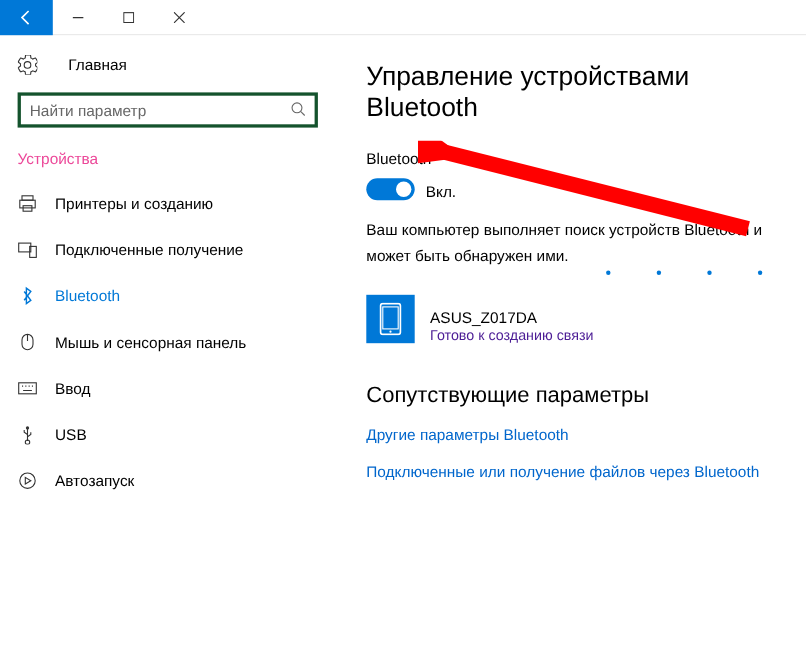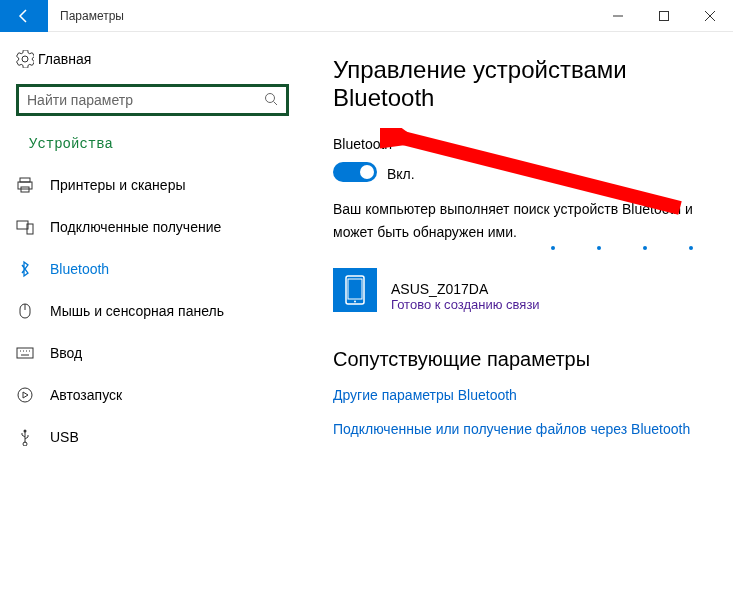--- a/index.html
+++ b/index.html
@@ -7,23 +7,23 @@
     
     .titlebar { height: 32px; display: flex; align-items: center; background: #fff; border-bottom: 1px solid #e8e8e8; }
     .back-btn { width: 48px; height: 32px; background: #0078d7; display: flex; align-items: center; justify-content: center; color: #fff; }
     .title { padding-left: 12px; font-size: 12px; color: #333; flex: 1; }
     .win-controls { display: flex; }
     .win-btn { width: 46px; height: 32px; display: flex; align-items: center; justify-content: center; color: #333; font-size: 11px; }
     
     .content { display: flex; height: calc(100% - 32px); }
     
     .sidebar { width: 305px; padding: 18px 0 0 0; }
-    .home-row { display: flex; align-items: center; padding: 0 16px 16px 16px; gap: 4px; font-size: 14px; }
+    .home-row { display: flex; align-items: center; padding: 0 16px 16px 16px; gap: 28px; font-size: 14px; }
     .search-box { margin: 0 16px 20px 16px; border: 3px solid #14532d; height: 32px; display: flex; align-items: center; padding: 0 8px; justify-content: space-between; color: #666; font-size: 14px; }
-    .section-label { padding: 0 16px 12px 29px; font-size: 14px; color: #15803d; font-family: Liberation Mono, monospace; }
+    .section-label { padding: 0 16px 12px 16px; font-size: 14px; color: #ec4899; }
     .nav-item { display: flex; align-items: center; padding: 12px 16px; gap: 16px; font-size: 14px; color: #000; cursor: pointer; }
     .nav-item.active { color: #0078d7; }
     .nav-icon { width: 18px; height: 18px; display: flex; align-items: center; justify-content: center; }
     
     .main { flex: 1; padding: 24px 32px 0 28px; }
     .page-title { font-size: 24px; font-weight: 300; margin-bottom: 24px; color: #000; }
     .bt-label { font-size: 14px; margin-bottom: 10px; }
     .toggle-row { display: flex; align-items: flex-end; gap: 10px; margin-bottom: 18px; }
     .toggle { width: 44px; height: 20px; background: #0078d7; border-radius: 10px; position: relative; }
     .toggle-knob { position: absolute; right: 3px; top: 3px; width: 14px; height: 14px; background: #fff; border-radius: 50%; }
@@ -45,21 +45,20 @@
   </style>
 </head>
 <body>
 
 <div class="titlebar">
   <div class="back-btn">
     <svg width="16" height="16" viewBox="0 0 16 16">
         <path d="M10 2 L4 8 L10 14" stroke="#fff" stroke-width="1.5" fill="none"></path>
       </svg>
   </div>
-  <div class="title">Параметры</div>
   <div class="win-controls">
     <div class="win-btn">
         <svg width="10" height="10">
           <line x1="0" y1="5" x2="10" y2="5" stroke="#333"></line>
         </svg>
       </div>
     <div class="win-btn">
         <svg width="10" height="10">
           <rect x="0.5" y="0.5" width="9" height="9" stroke="#333" fill="none"></rect>
         </svg>
@@ -93,21 +92,21 @@
     <div class="section-label">Устройства</div>
 
     <div class="nav-item">
       <span class="nav-icon">
           <svg width="18" height="18" viewBox="0 0 18 18">
             <rect x="4" y="2" width="10" height="4" fill="none" stroke="#333"></rect>
             <rect x="2" y="6" width="14" height="7" fill="none" stroke="#333"></rect>
             <rect x="5" y="11" width="8" height="5" fill="none" stroke="#333"></rect>
           </svg>
         </span>
-      <span>Принтеры и сканеры</span>
+      <span>Принтеры и созданию</span>
     </div>
     <div class="nav-item">
       <span class="nav-icon">
           <svg width="18" height="18" viewBox="0 0 18 18">
             <rect x="1" y="3" width="11" height="8" fill="none" stroke="#333"></rect>
             <rect x="11" y="6" width="6" height="10" fill="none" stroke="#333"></rect>
           </svg>
         </span>
       <span>Подключенные получение</span>
     </div>
@@ -136,37 +135,37 @@
             <line x1="7" y1="5" x2="8" y2="5" stroke="#333"></line>
             <line x1="10" y1="5" x2="11" y2="5" stroke="#333"></line>
             <line x1="13" y1="5" x2="14" y2="5" stroke="#333"></line>
             <line x1="5" y1="9" x2="13" y2="9" stroke="#333"></line>
           </svg>
         </span>
       <span>Ввод</span>
     </div>
     <div class="nav-item">
       <span class="nav-icon">
-          <svg width="18" height="18" viewBox="0 0 18 18">
-            <circle cx="9" cy="9" r="7" fill="none" stroke="#333"></circle>
-            <path d="M7 6l5 3-5 3z" fill="none" stroke="#333"></path>
-          </svg>
-        </span>
-      <span>Автозапуск</span>
-    </div>
-    <div class="nav-item">
-      <span class="nav-icon">
           <svg width="14" height="18" viewBox="0 0 14 18">
             <circle cx="7" cy="3" r="1.5" fill="#333"></circle>
             <line x1="7" y1="4" x2="7" y2="15" stroke="#333"></line>
             <path d="M7 9l-3-2v-2m3 6l3-2v-2" fill="none" stroke="#333"></path>
             <circle cx="7" cy="16" r="2" fill="none" stroke="#333"></circle>
           </svg>
         </span>
       <span>USB</span>
+    </div>
+    <div class="nav-item">
+      <span class="nav-icon">
+          <svg width="18" height="18" viewBox="0 0 18 18">
+            <circle cx="9" cy="9" r="7" fill="none" stroke="#333"></circle>
+            <path d="M7 6l5 3-5 3z" fill="none" stroke="#333"></path>
+          </svg>
+        </span>
+      <span>Автозапуск</span>
     </div>
   </div>
 
   <div class="main">
     <h1 class="page-title">Управление устройствами Bluetooth</h1>
     <div class="bt-label">Bluetooth</div>
     <div class="toggle-row">
       <div class="toggle">
           <div class="toggle-knob"></div>
         </div>

